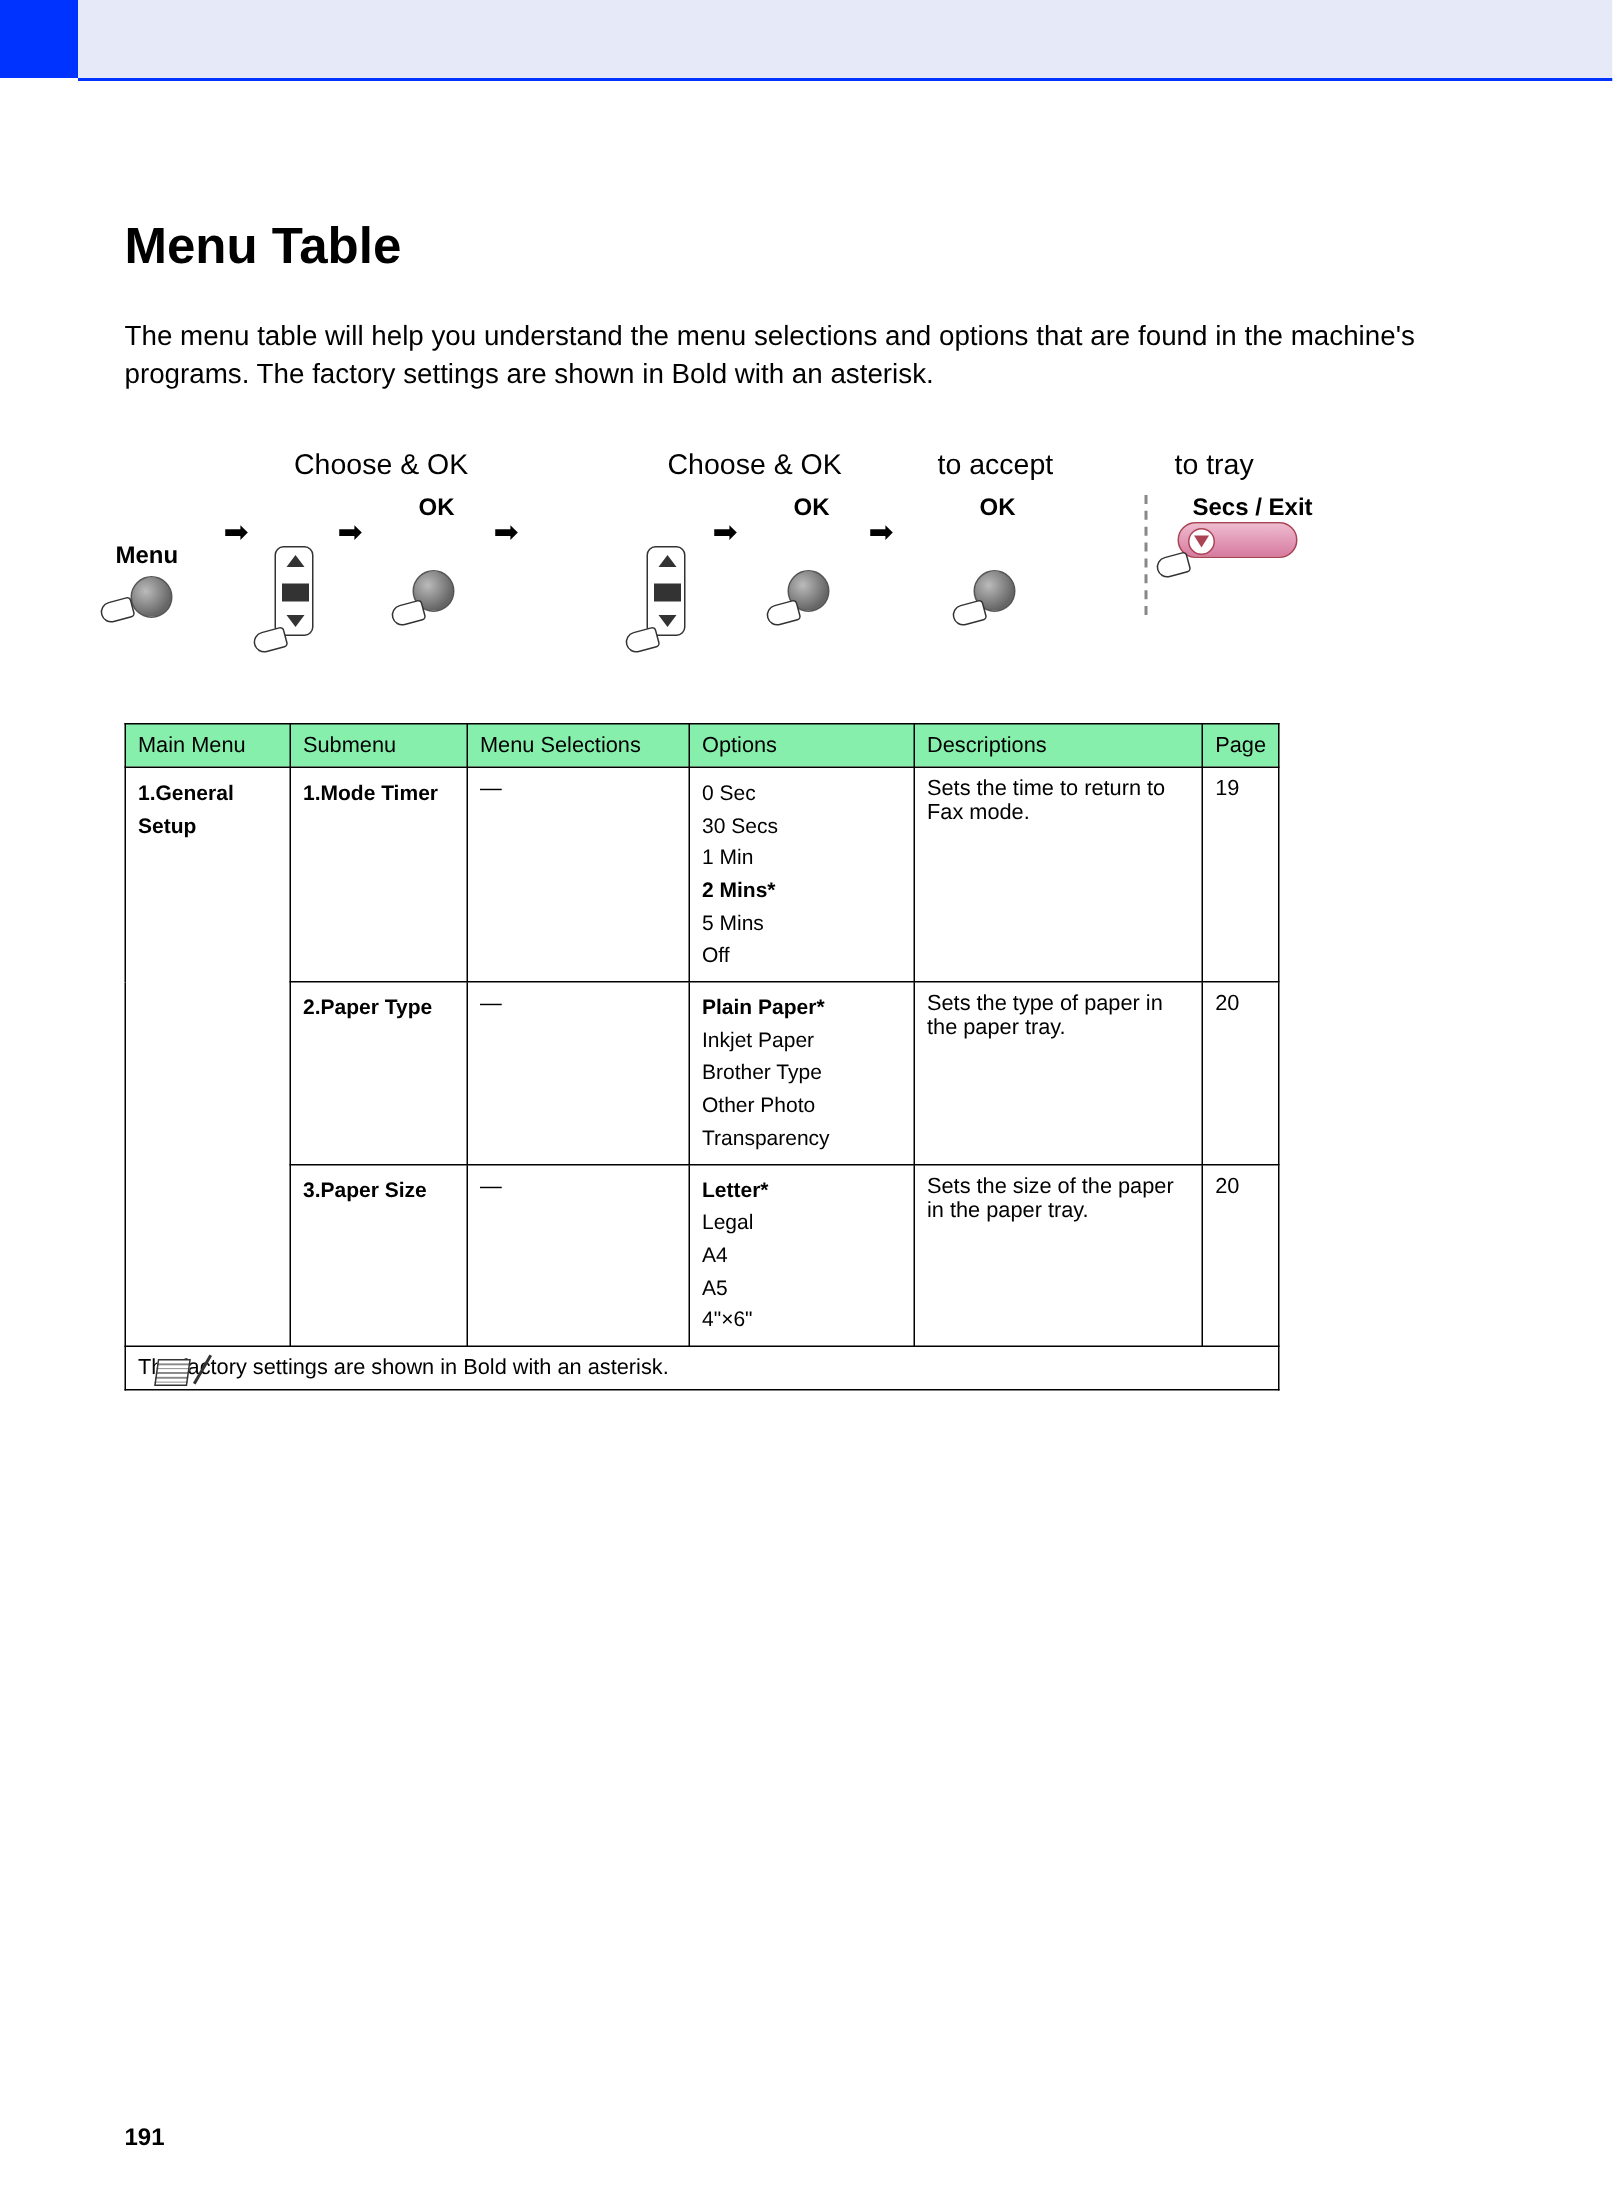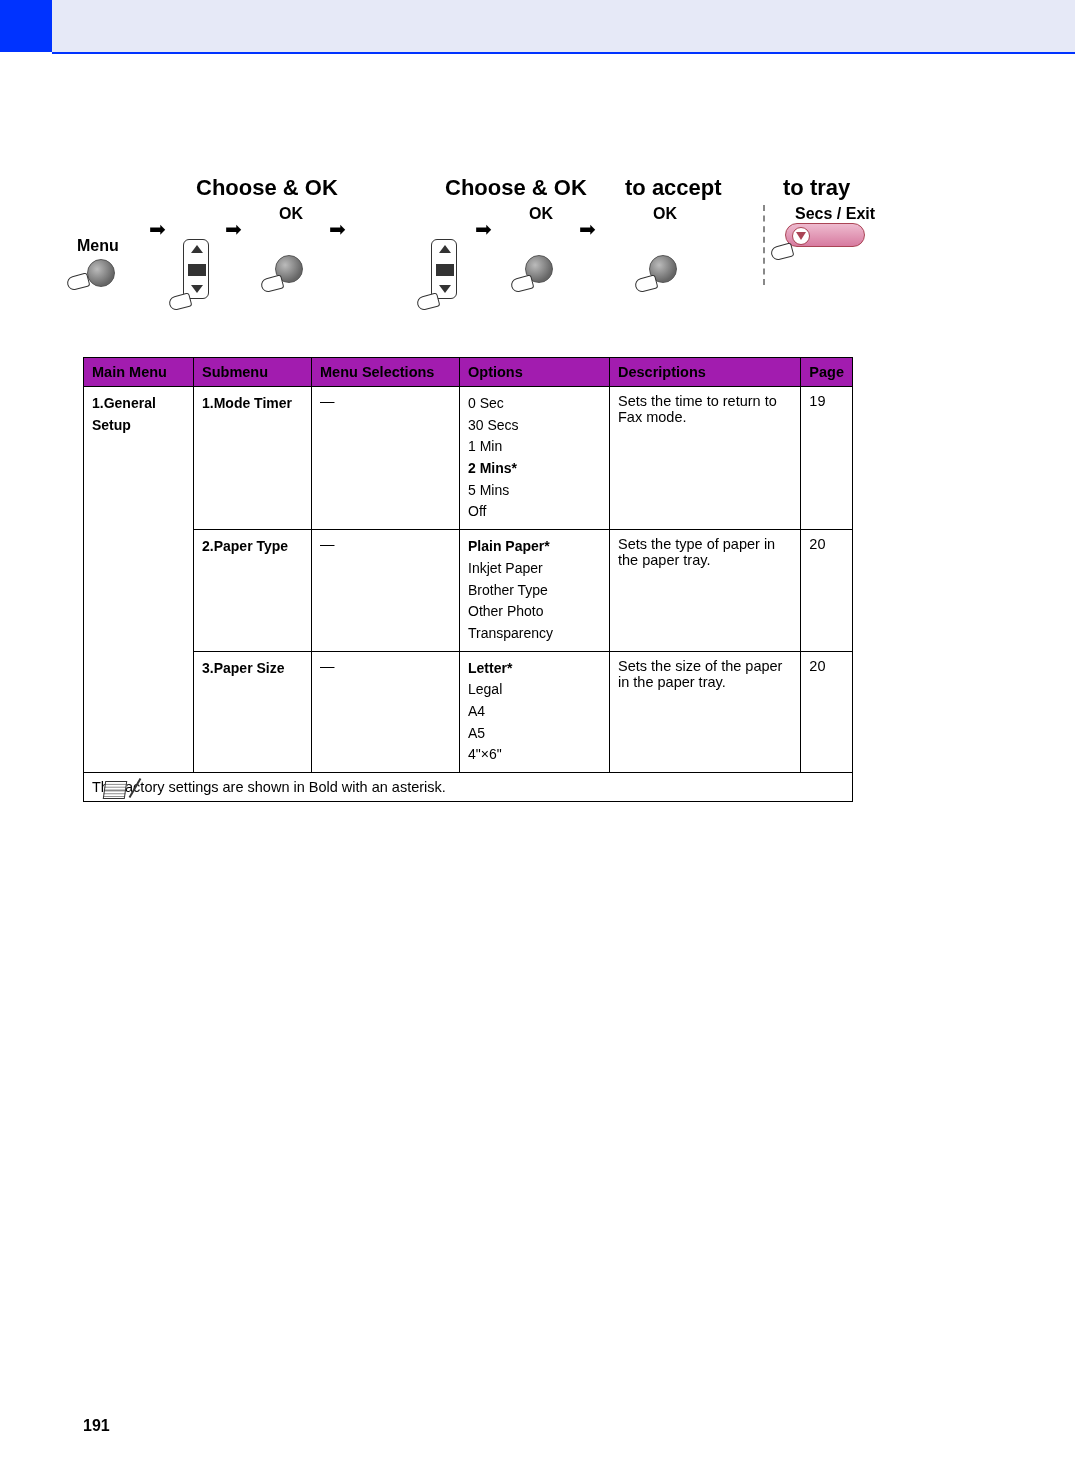--- a/index.html
+++ b/index.html
@@ -47,21 +47,21 @@
     margin: 0 0 40px 0;
   }
 
   
   .diagram {
     position: relative;
     width: 870px;
     height: 130px;
     margin-bottom: 50px;
   }
-  .cap { position: absolute; top: -2px; font-size: 22px; font-weight: bold; }
+  .cap { position: absolute; top: -2px; font-size: 19px; }
   .cap1 { left: 113px; }
   .cap2 { left: 362px; }
   .cap3 { left: 542px; }
   .cap4 { left: 700px; }
 
   .icon { position: absolute; margin-top: 32px; }
   .arrow { position: absolute; top: 40px; font-size: 20px; }
   .label-top { position: absolute; top: 28px; font-size: 16px; font-weight: bold; }
 
   
@@ -132,25 +132,25 @@
     position: absolute; top: 28px; height: 80px; border-left: 2px dashed #888;
   }
 
   
   table.menu {
     width: 770px;
     border-collapse: collapse;
     font-size: 14.5px;
   }
   table.menu th {
-    background: #a21caf;
+    background: #86efac;
     border: 1px solid #000;
     padding: 6px 8px;
     text-align: left;
-    font-weight: bold;
+    font-weight: normal;
   }
   table.menu td {
     border: 1px solid #000;
     padding: 6px 8px;
     vertical-align: top;
   }
   .mono { font-family: Liberation Sans, sans-serif; font-size: 14px; line-height: 1.55; }
   .bold { font-weight: bold; }
   .opt-line { display: block; }
   .footnote td {
@@ -183,21 +183,23 @@
 </head>
 <body>
 
 <div class="band-top"></div>
 <div class="band-top-accent"></div>
 <div class="band-hr"></div>
 <div class="side-bar"></div>
 
 <div class="content">
 
-
+  <h1 class="title">Menu Table</h1>
+
+  <p class="intro">The menu table will help you understand the menu selections and options that are found in the machine's programs. The factory settings are shown in Bold with an asterisk.</p>
 
   <div class="diagram">
     <div class="cap cap1">Choose &amp; OK</div>
     <div class="cap cap2">Choose &amp; OK</div>
     <div class="cap cap3">to accept</div>
     <div class="cap cap4">to tray</div>
 
     <div class="icon menu-btn">
       <div class="label-top menu-lbl" style="position:static;">Menu</div>
       <div class="menu-circle"></div>

